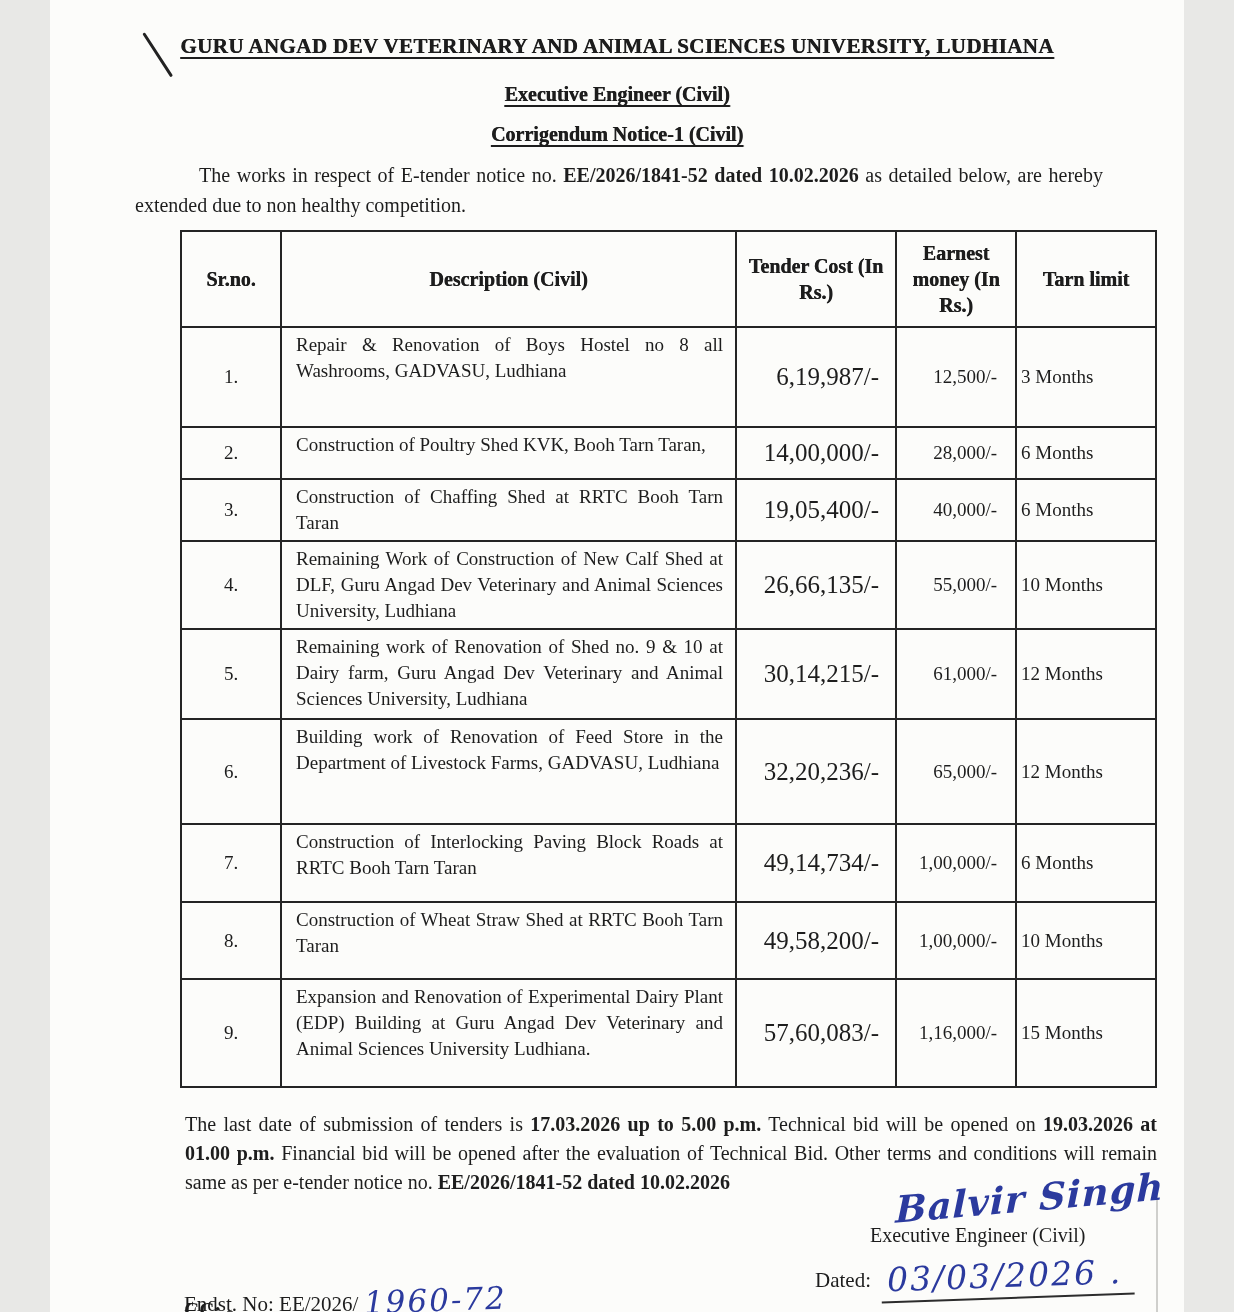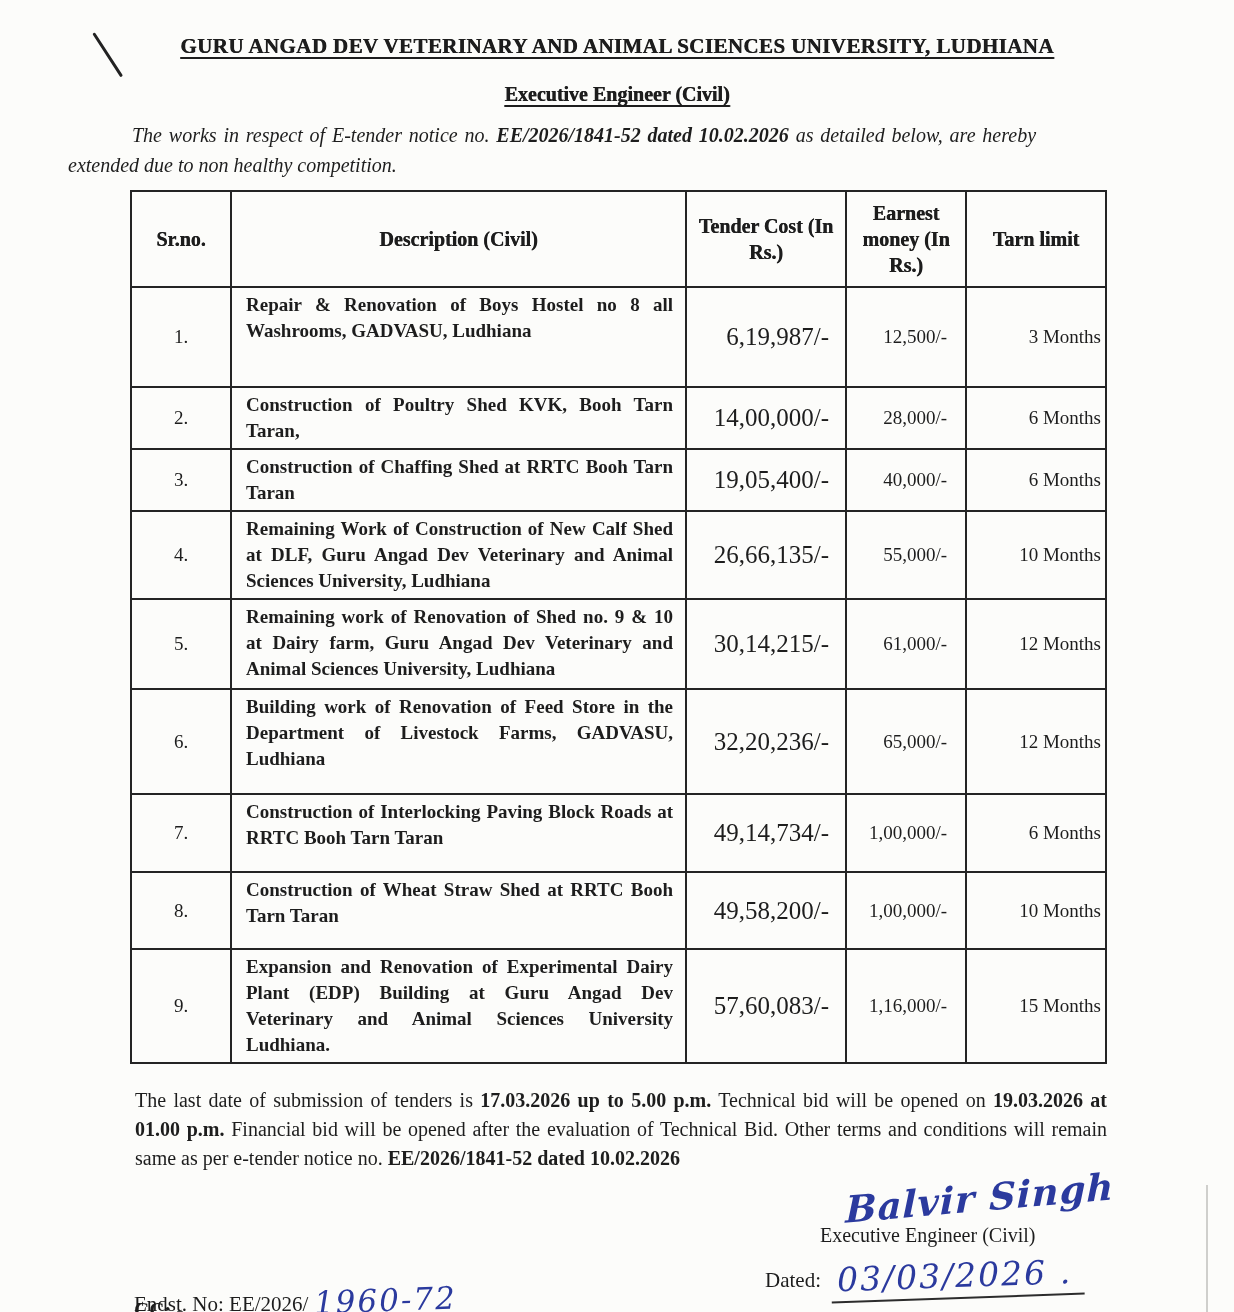--- a/index.html
+++ b/index.html
@@ -1,18 +1,18 @@
 <!DOCTYPE html>
 <html style="--paper: #fcfcfa; --text: #1d1d1d; --ink-blue: #2b3a9e;"><head>
 <meta charset="utf-8">
 <style>
   html,body{margin:0;padding:0;background:#e8e8e6;}
   .page{
     position:relative;
-    width:1234px;height:1312px;
+    width:1134px;height:1312px;
     margin:0 auto;
     background:var(--paper,#fcfcfa);
     font-family:"Liberation Serif", serif;
     color:var(--text,#1d1d1d);
     overflow:hidden;
     box-sizing:border-box;
     padding-top:32px;
   }
   
   .slash-mark{
@@ -35,23 +35,23 @@
     text-decoration:underline;text-decoration-thickness:2px;text-underline-offset:4px;
     text-shadow:.5px 0 0 currentColor;
   }
   .doc-header h3{
     margin:16px 0 0 0;
     font-size:20px;line-height:24px;font-weight:bold;
     text-decoration:underline;text-decoration-thickness:2px;text-underline-offset:4px;
     text-shadow:.5px 0 0 currentColor;
   }
   .intro{
-    margin:14px 0 0 68px;width:968px;
+    margin:14px 0 0 85px;width:968px;
     font-size:20px;line-height:30px;
-    text-align:justify;text-indent:64px;font-style:italic;
+    text-align:justify;text-indent:64px;
   }
   .seg-bold{font-weight:bold;}
   table.tender-table{
     margin:10px 0 0 130px;
     border-collapse:collapse;
     table-layout:fixed;
     width:975px;
   }
   table.tender-table col.c-sr{width:100px;}
   table.tender-table col.c-desc{width:455px;}
@@ -77,30 +77,29 @@
   table.tender-table tbody tr:nth-child(7){height:78px;}
   table.tender-table tbody tr:nth-child(8){height:77px;}
   table.tender-table tbody tr:nth-child(9){height:108px;}
   td.cell-sr{
     font-size:19px;text-align:center;vertical-align:middle;padding:2px 4px;
   }
   td.cell-desc{
     font-size:19px;line-height:26px;
     text-align:justify;vertical-align:top;
     padding:4px 12px 4px 14px;
-    font-weight:bold;
   }
   td.cell-cost{
     font-size:25px;text-align:right;vertical-align:middle;padding:2px 16px 2px 4px;
   }
   td.cell-earnest{
     font-size:19px;text-align:right;vertical-align:middle;padding:2px 18px 2px 4px;
   }
   td.cell-time{
-    font-size:19px;text-align:right;vertical-align:middle;padding:2px 4px;
+    font-size:19px;text-align:left;vertical-align:middle;padding:2px 4px;
   }
   .closing{
     margin:22px 0 0 135px;width:972px;
     font-size:20px;line-height:29px;
     text-align:justify;
   }
   .hand{
     font-family:"DejaVu Serif", serif;
     font-style:italic;
     color:var(--ink-blue,#2b3a9e);
@@ -153,20 +152,21 @@
 </head>
 <body>
 
 <div class="page">
 
   <div class="slash-mark"></div>
 
   <div class="doc-header">
     <h1>GURU ANGAD DEV VETERINARY AND ANIMAL SCIENCES UNIVERSITY, LUDHIANA</h1>
     <h2>Executive Engineer (Civil)</h2>
+    <h3>Corrigendum Notice-1 (Civil)</h3>
   </div>
 
   <p class="intro"><span>The works in respect of E-tender notice no. </span><span class="seg-bold">EE/2026/1841-52 dated 10.02.2026</span><span> as detailed below, are hereby extended due to non healthy competition.</span></p>
 
   <table class="tender-table">
     <colgroup>
       <col class="c-sr">
         <col class="c-desc">
         <col class="c-cost">
         <col class="c-earnest">

